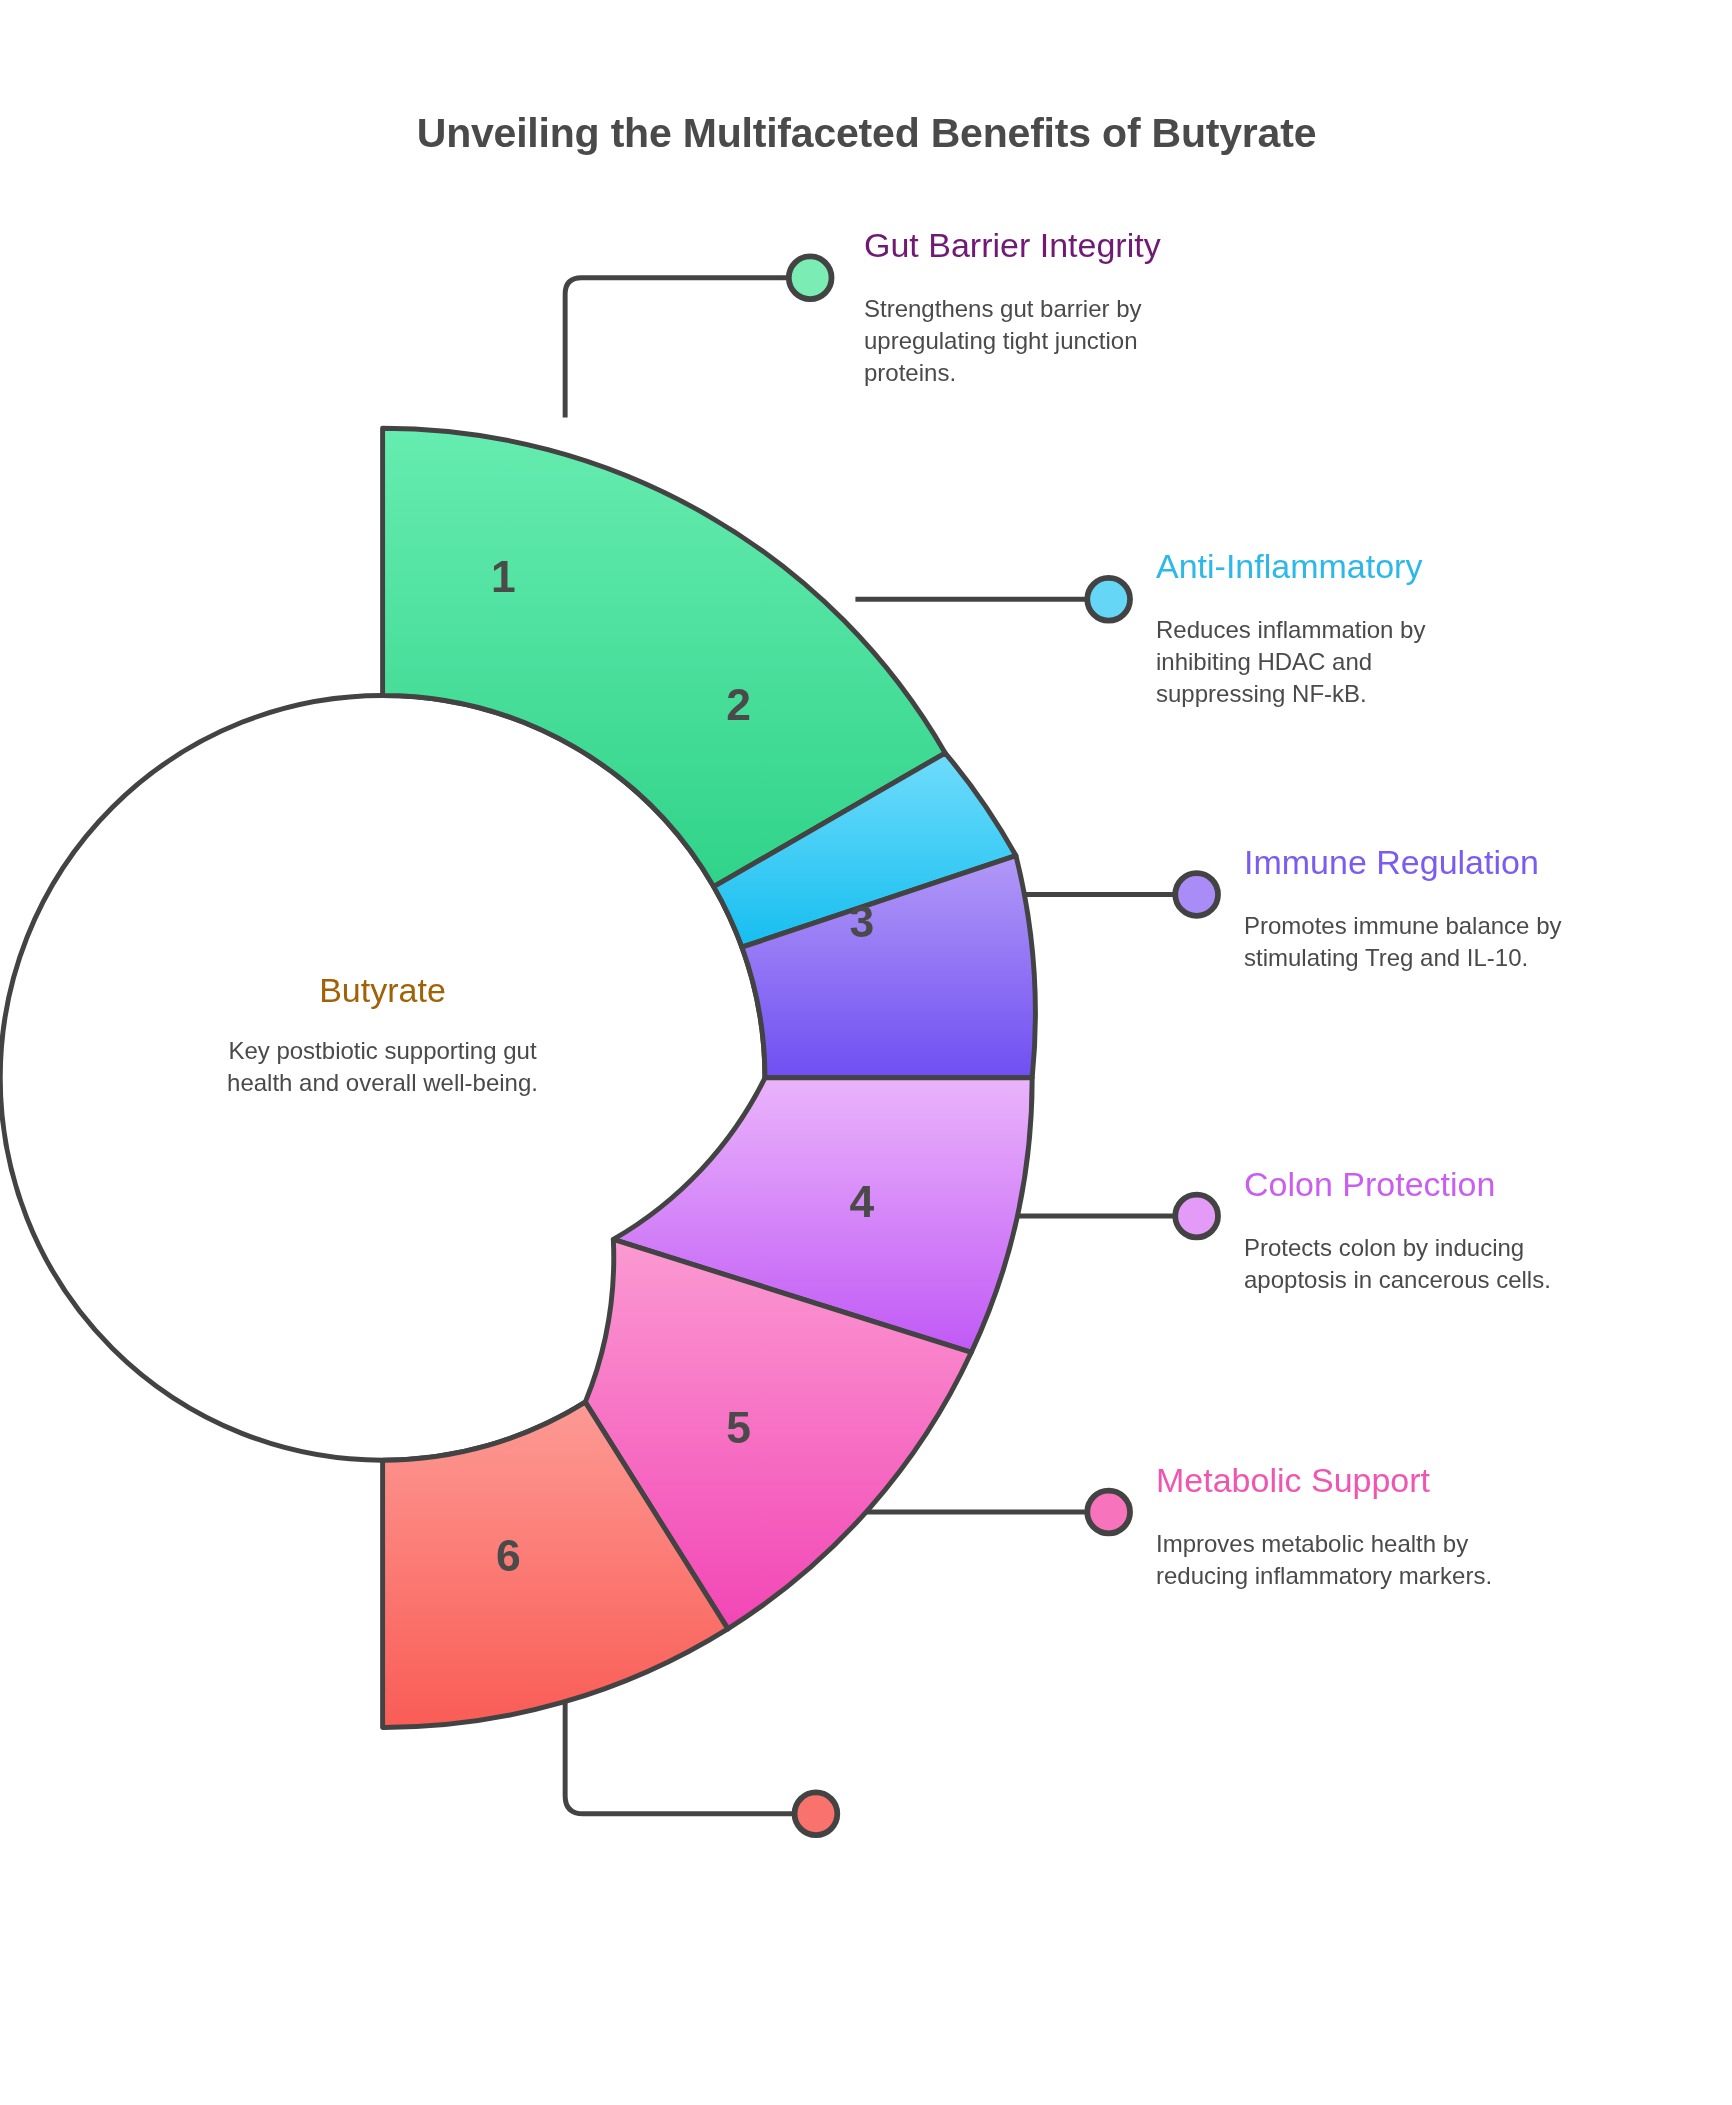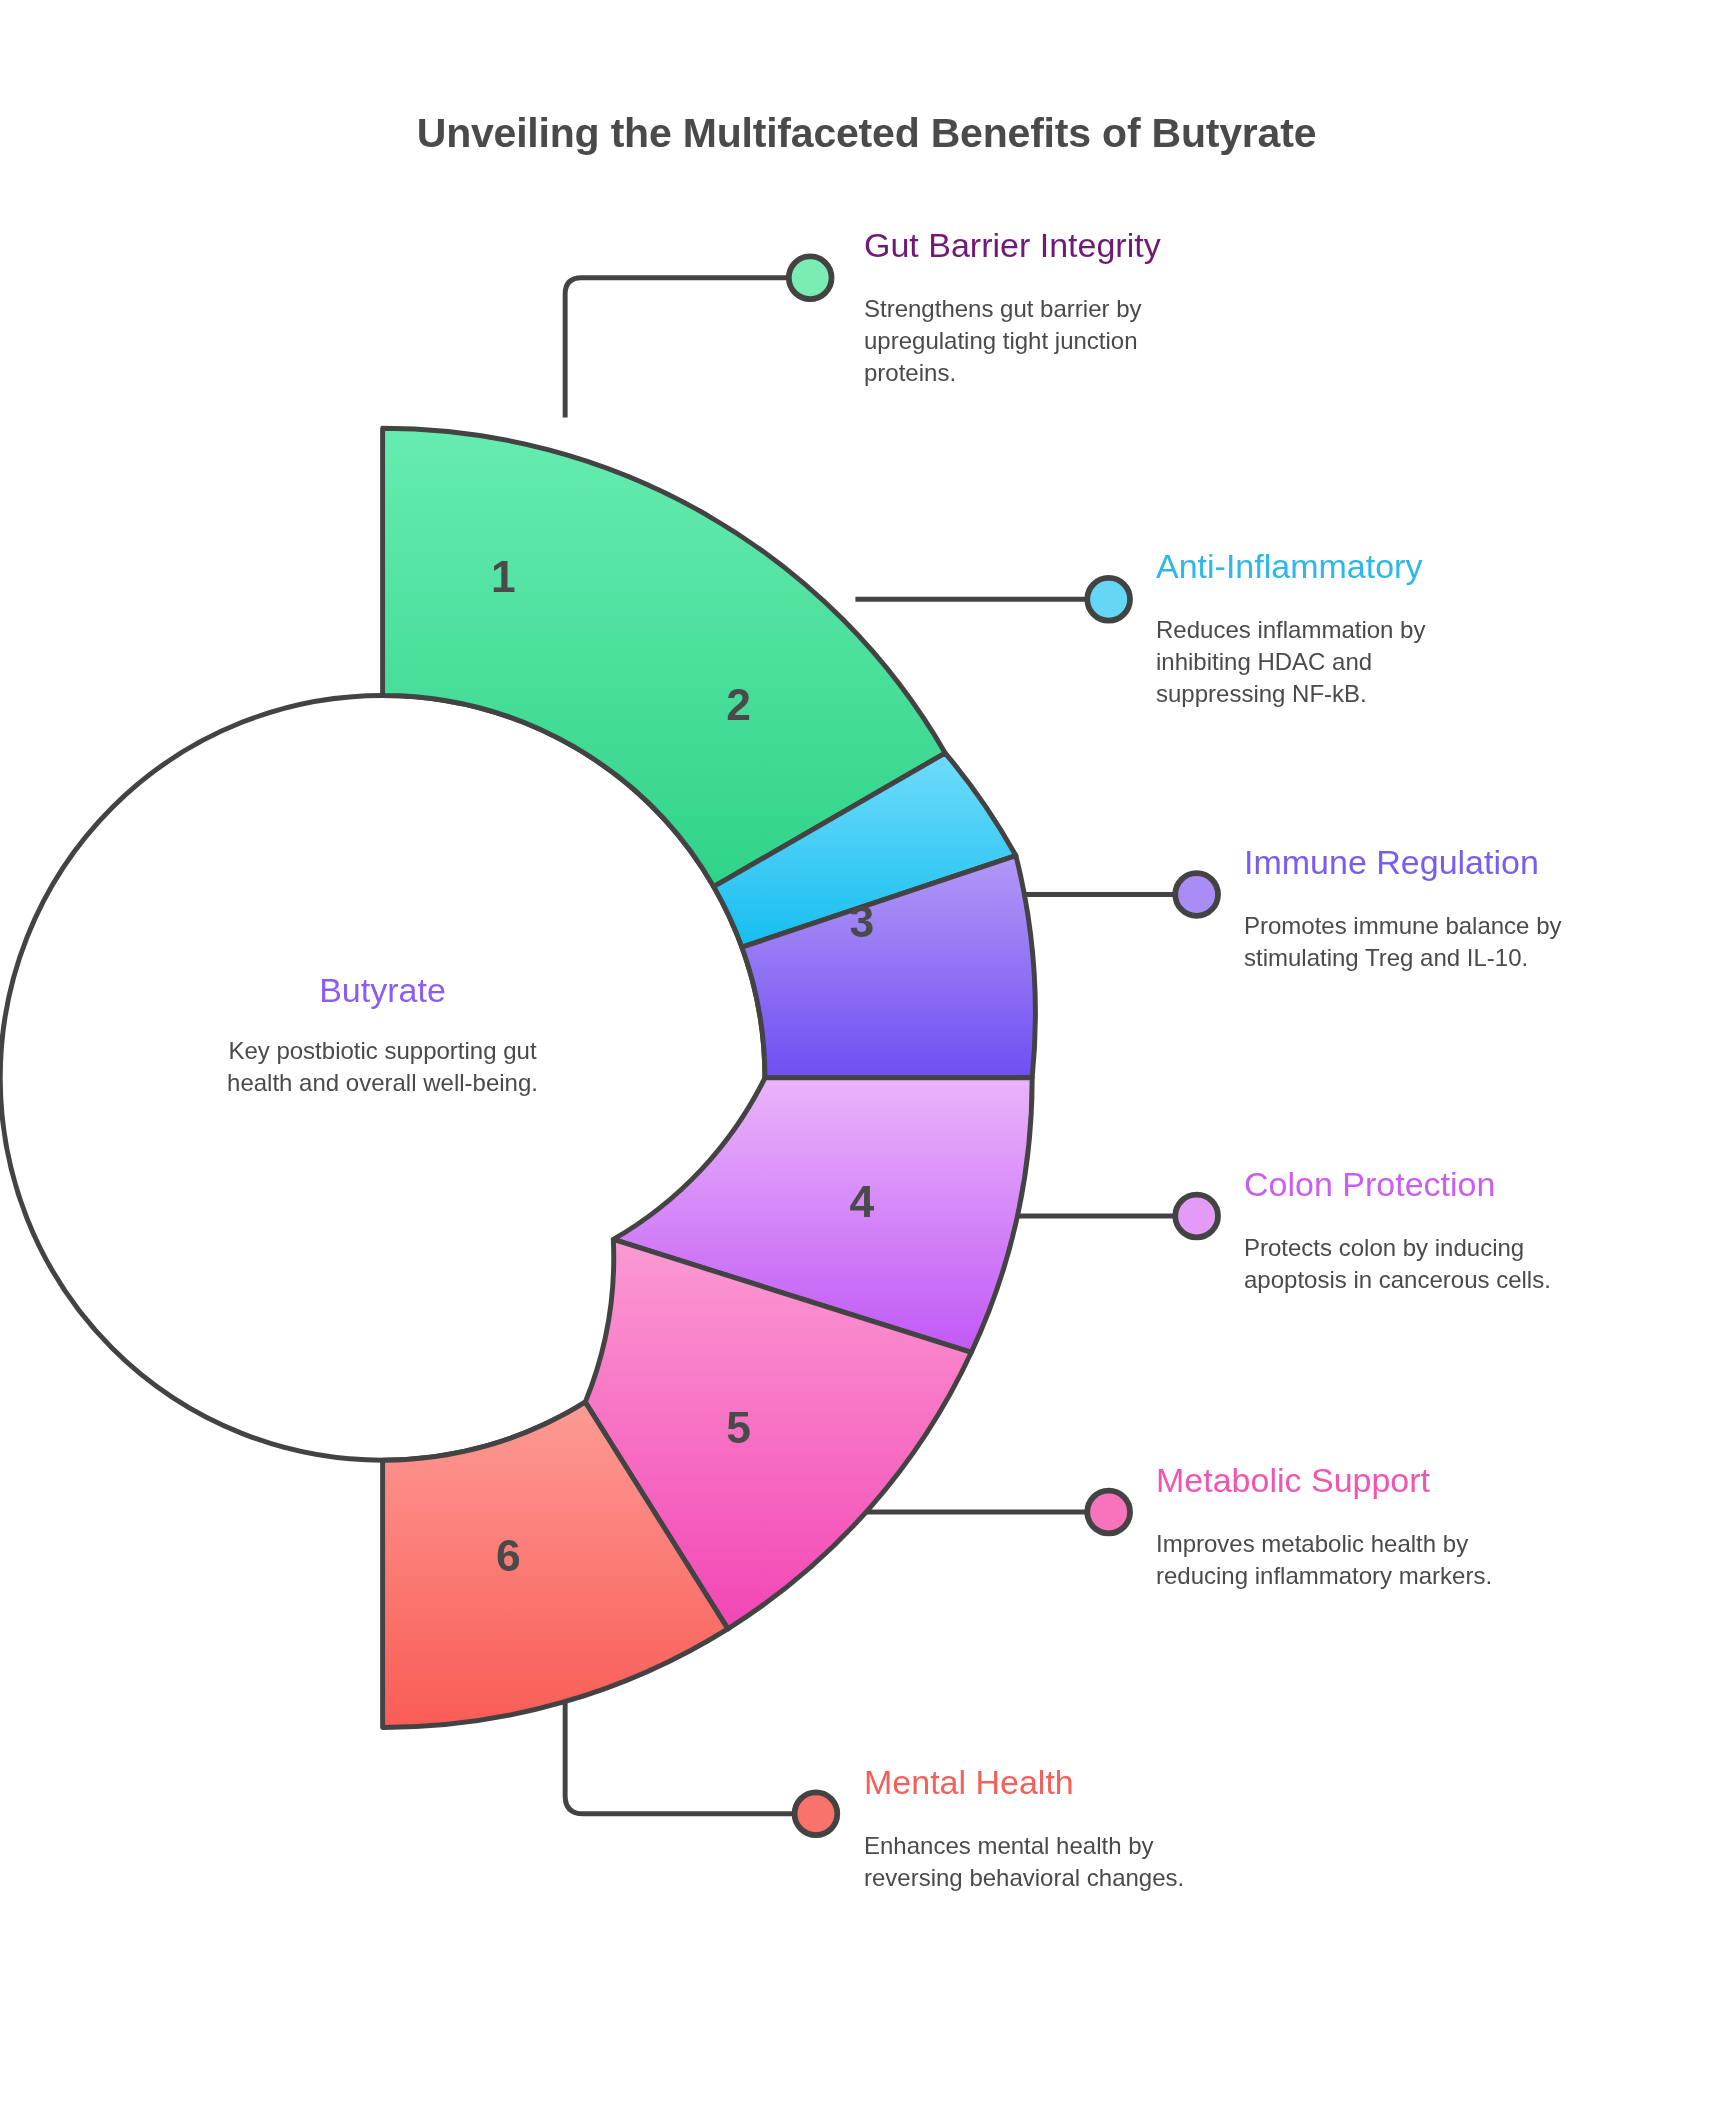--- a/index.html
+++ b/index.html
@@ -45,21 +45,21 @@
     font-weight: bold;
     fill: #4a4a4a;
   }
   .center-title {
     position: absolute;
     width: 461px;
     text-align: center;
     left: 152px;
     top: 958px;
     font-size: 34px;
-    color: #8b5cf6;
+    color: #a16207;
   }
   .center-desc {
     position: absolute;
     width: 345px;
     text-align: center;
     left: 210px;
     top: 1022px;
     font-size: 24px;
     line-height: 1.32;
     color: #4a4a4a;
@@ -176,19 +176,15 @@
   <div class="leaf" style="left:1244px; top:1154px; width:387px;">
     <div class="leaf-title" style="color:#c95ef0;">Colon Protection</div>
     <div class="leaf-desc" style="width:387px;">Protects colon by inducing apoptosis in cancerous cells.</div>
   </div>
 
   <div class="leaf" style="left:1156px; top:1450px; width:387px;">
     <div class="leaf-title" style="color:#f055b0;">Metabolic Support</div>
     <div class="leaf-desc" style="width:387px;">Improves metabolic health by reducing inflammatory markers.</div>
   </div>
 
-  <div class="leaf" style="left:864px; top:1752px; width:387px;">
-    <div class="leaf-title" style="color:#f45f58;">Mental Health</div>
-    <div class="leaf-desc" style="width:387px;">Enhances mental health by reversing behavioral changes.</div>
-  </div>
 
 </div>
 
 
 </body></html>

